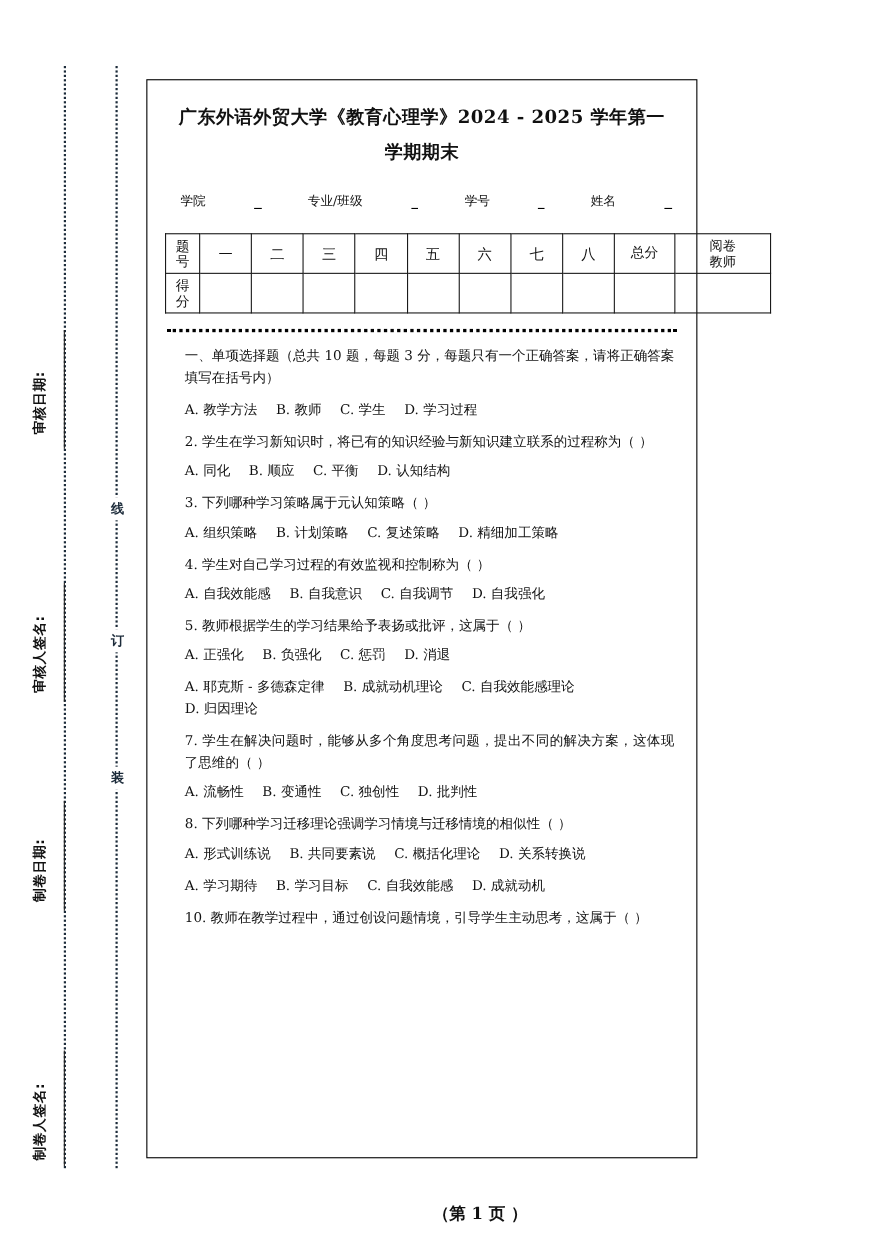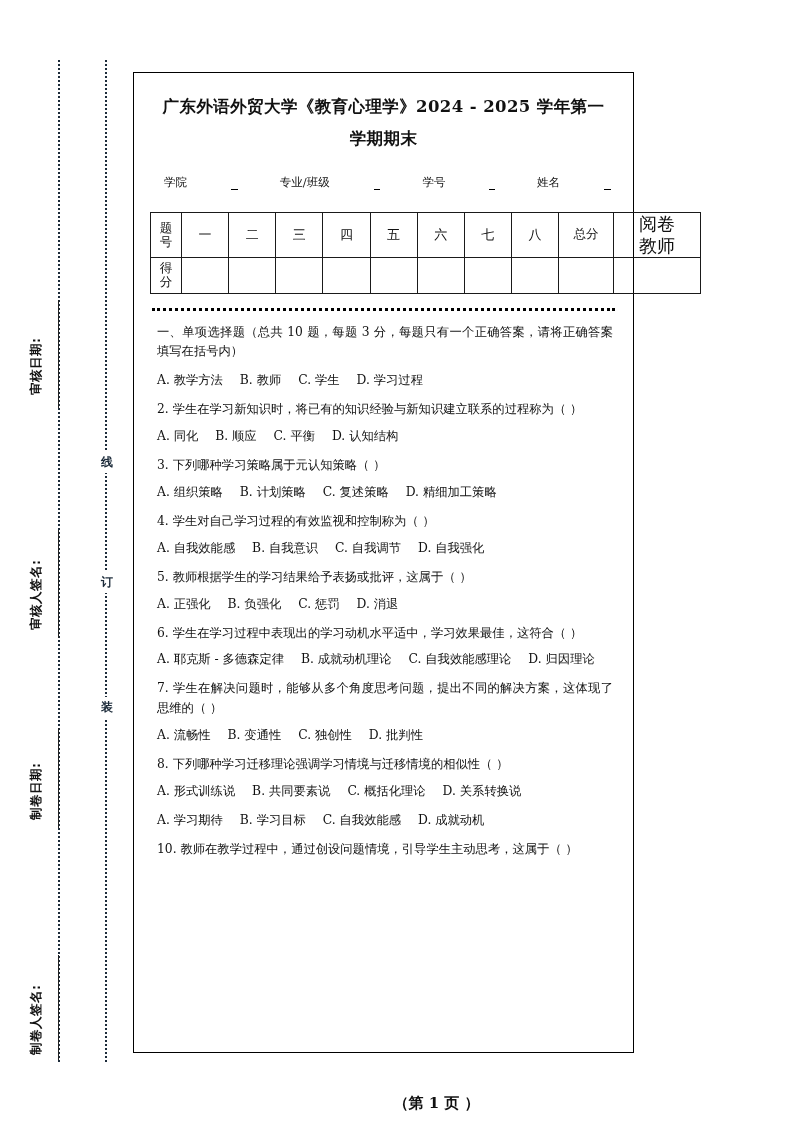--- a/index.html
+++ b/index.html
@@ -122,35 +122,35 @@
     padding: 0;
   }
   table.score td.hdr-label {
     width: 30px;
     font-size: 12.5px;
     line-height: 1.12;
     padding: 2px 0;
   }
   table.score td.teacher {
     width: 86px;
-    font-size: 18px;
+    font-size: 12px;
     line-height: 1.2;
   }
   table.score td.total { width: 54px; font-size: 12.5px; }
   .stack { display: block; }
 
   .dot-sep {
     margin: 14px 2px 0 2px;
     border-top: 3px dotted #000;
     height: 0;
   }
 
   
   .qbody {
-    margin: 12px 4px 0 7px;
+    margin: 12px 4px 0 18px;
     font-size: 12.3px;
     line-height: 1.62;
   }
   .section-head {
     margin-bottom: 9px;
     text-align: justify;
   }
   .q-stem {
     margin: 0 0 7px 0;
     text-align: justify;
@@ -288,21 +288,20 @@
       </div>
 
       <div class="q-stem">5. 教师根据学生的学习结果给予表扬或批评，这属于（  ）</div>
       <div class="q-opts">
         <span class="opt">A. 正强化</span>
         <span class="opt">B. 负强化</span>
         <span class="opt">C. 惩罚</span>
         <span class="opt">D. 消退</span>
       </div>
 
-      <div class="q-stem">6. 学生在学习过程中表现出的学习动机水平适中，学习效果最佳，这符合（  ）</div>
       <div class="q-opts">
         <span class="opt">A. 耶克斯 - 多德森定律</span>
         <span class="opt">B. 成就动机理论</span>
         <span class="opt">C. 自我效能感理论</span>
         <span class="opt">D. 归因理论</span>
       </div>
 
       <div class="q-stem">7. 学生在解决问题时，能够从多个角度思考问题，提出不同的解决方案，这体现了思维的（  ）</div>
       <div class="q-opts">
         <span class="opt">A. 流畅性</span>

